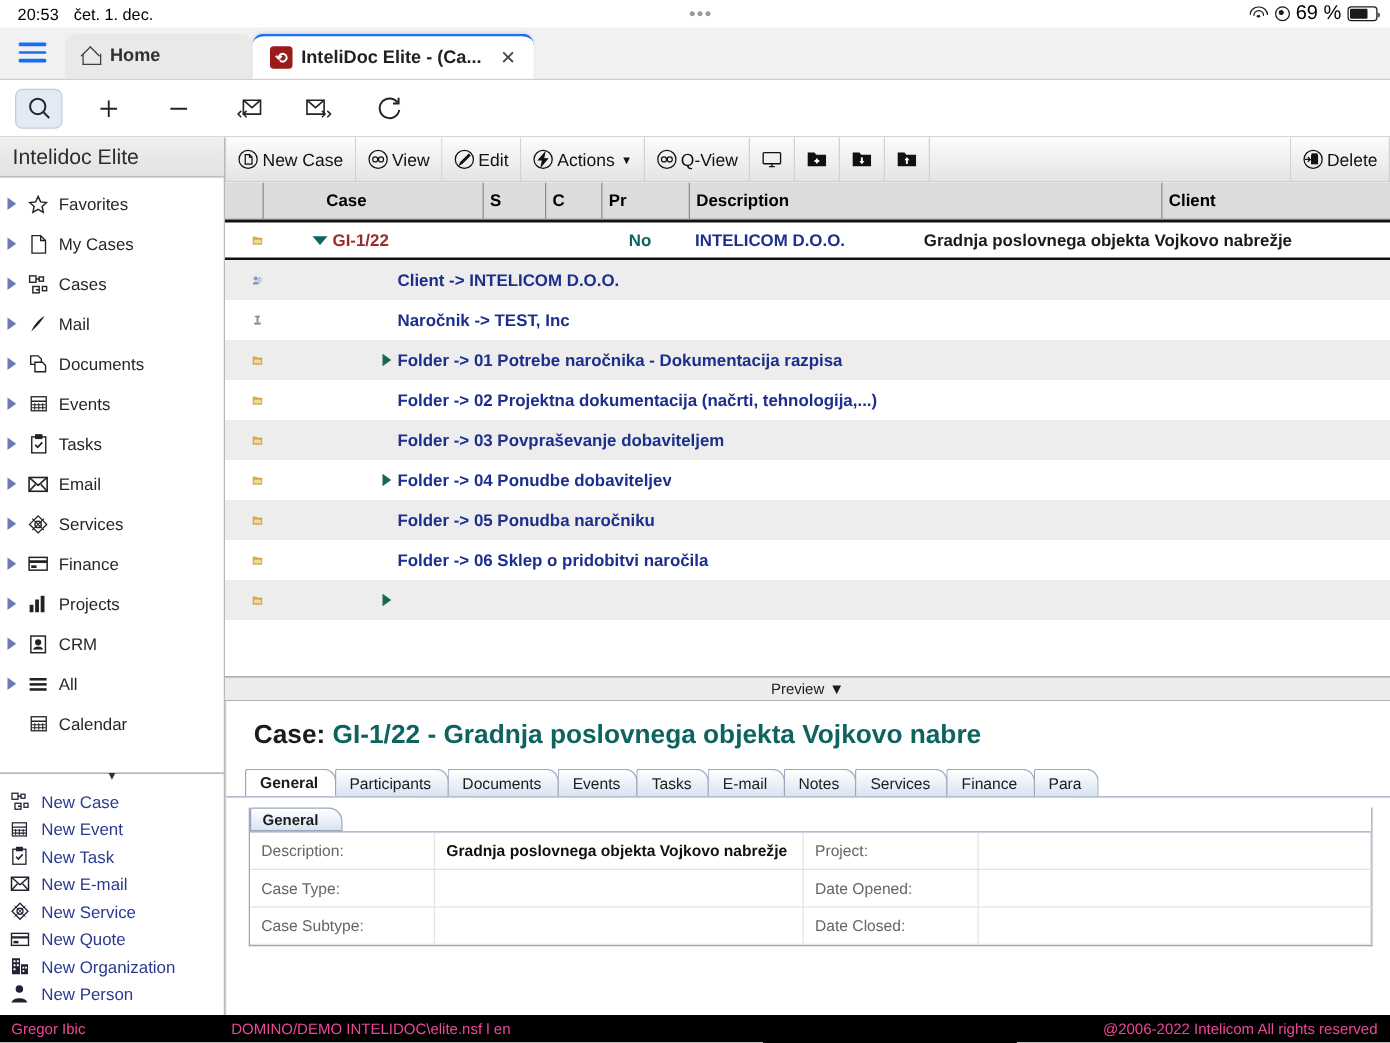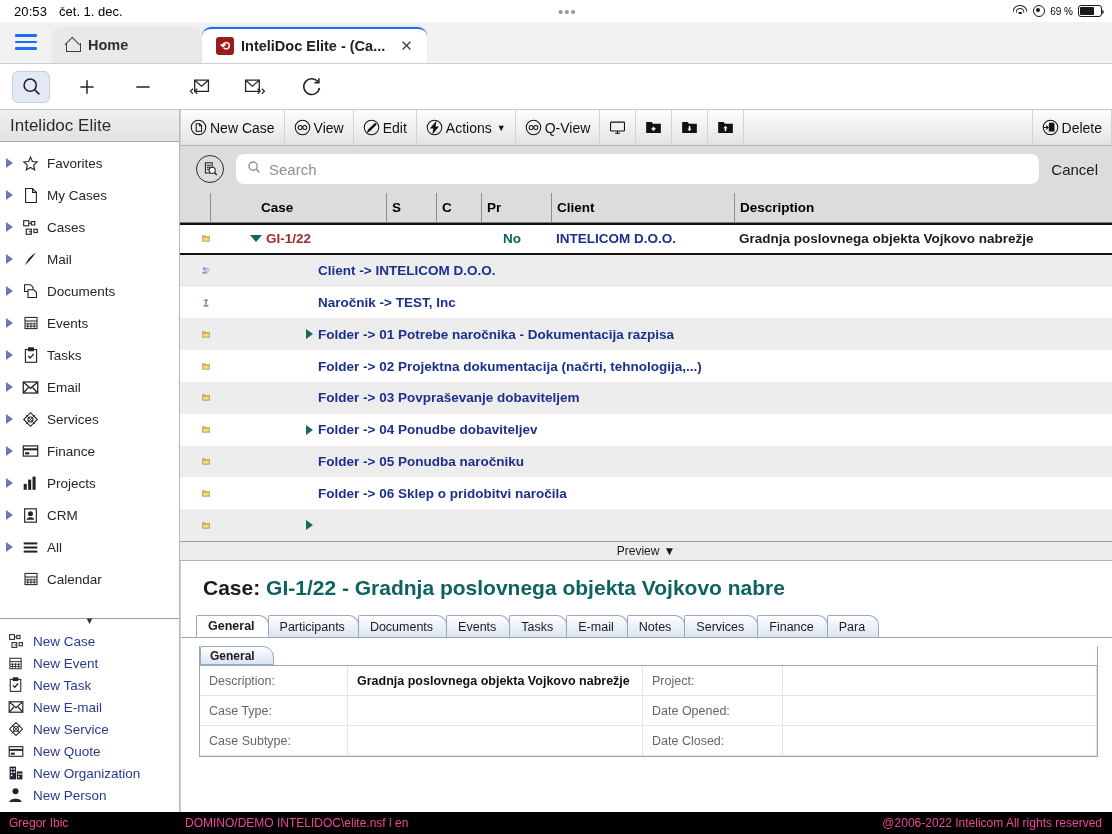--- a/index.html
+++ b/index.html
@@ -16,21 +16,21 @@
     height: 22px; width: 100%;
     display: flex; align-items: center;
     padding: 0 10px 0 14px;
     font-size: 13px; color: #000;
     background: #fff;
   }
   .sb-time { font-weight: 400; letter-spacing: .1px; }
   .sb-date { margin-left: 12px; }
   .sb-center { flex: 1; display: flex; justify-content: center; align-items: center; }
   .sb-dots { letter-spacing: 1px; color: #9a9a9a; font-size: 15px; line-height: 1; }
-  .sb-right { display: flex; align-items: center; gap: 5px; font-size: 10px; }
+  .sb-right { display: flex; align-items: center; gap: 5px; font-size: 16px; }
   .wifi-ic { display: inline-block; width: 16px; height: 12px; position: relative; }
   .wifi-ic i { position: absolute; border: 1.6px solid #1a1a1a; border-bottom: none;
        border-radius: 50% 50% 0 0 / 100% 100% 0 0; left: 50%; transform: translateX(-50%); }
   .wifi-ic i:nth-child(1){ width: 15px; height: 7px; top: 0; }
   .wifi-ic i:nth-child(2){ width: 9px; height: 4.5px; top: 3px; }
   .wifi-ic i:nth-child(3){ width: 3.5px; height: 2px; top: 6.5px; background:#1a1a1a; border:none; border-radius:50%; }
   .loc-ic { width: 12px; height: 12px; border: 1.5px solid #1a1a1a; border-radius: 50%;
       position: relative; }
   .loc-ic::after { content:""; position:absolute; width:4px; height:4px; background:#1a1a1a;
       border-radius:50%; left:2.2px; top:2.2px; }
@@ -654,52 +654,30 @@
           <svg class="ci" viewBox="0 0 22 22" fill="none" stroke="#111" stroke-width="1.3">
               <circle cx="11" cy="11" r="9.4"></circle>
               <rect x="9.5" y="7" width="6" height="8.5" fill="#111"></rect>
               <rect x="10" y="5.4" width="5" height="1.6" fill="#111"></rect>
               <path d="M2.5 11 h5 M5.5 8.6 L8 11 L5.5 13.4" fill="none"></path>
             </svg>
           <span>Delete</span>
         </div>
       </div>
 
-      <div class="searchband">
-        <div class="search-doc-ic">
-          <svg width="17" height="17" viewBox="0 0 20 20" fill="none" stroke="#222" stroke-width="1.2">
-            <path d="M4 2 h8 v12 h-8 z"></path>
-              <line x1="5.6" y1="5" x2="10.4" y2="5"></line>
-              <line x1="5.6" y1="7.4" x2="10.4" y2="7.4"></line>
-              <line x1="5.6" y1="9.8" x2="8.5" y2="9.8"></line>
-            <circle cx="12" cy="11" r="3.6" fill="#fff"></circle>
-              <line x1="14.6" y1="13.6" x2="17.4" y2="16.4" stroke-width="1.6"></line>
-            </svg>
-        </div>
-        <div class="searchbox">
-          <span class="mag">
-            <svg width="14" height="14" viewBox="0 0 24 24" fill="none" stroke="#8e8e93" stroke-width="2.4">
-                <circle cx="10.5" cy="10.5" r="7"></circle>
-                <line x1="15.8" y1="15.8" x2="21" y2="21"></line>
-              </svg>
-          </span>
-          <input type="text" placeholder="Search" style="">
-        </div>
-        <div class="cancel-btn">Cancel</div>
-      </div>
 
       <div class="tablewrap">
         <div class="thead">
           <div class="th c-gut noline"></div>
           <div class="th c-case">Case</div>
           <div class="th c-s">S</div>
           <div class="th c-c">C</div>
           <div class="th c-pr">Pr</div>
+          <div class="th c-desc">Description</div>
           <div class="th c-client">Client</div>
-          <div class="th c-desc">Description</div>
         </div>
 
         <div class="trow selected">
           <div class="td c-icon" style="padding-left:22px">
             <svg width="15" height="13" viewBox="0 0 18 15">
                 <path d="M0.6 1 h6 l1.5 1.9 h9.3 v11 h-16.8 z" fill="#e9b450" stroke="#a87a1e" stroke-width=".8"></path>
                 <path d="M1.6 5 h15 v8 h-15 z" fill="#f6d98b" stroke="#a87a1e" stroke-width=".7"></path>
               </svg>
           </div>
           <div class="td case-red" style="width:176px;flex:none;padding-left:40px;font-weight:700;">

